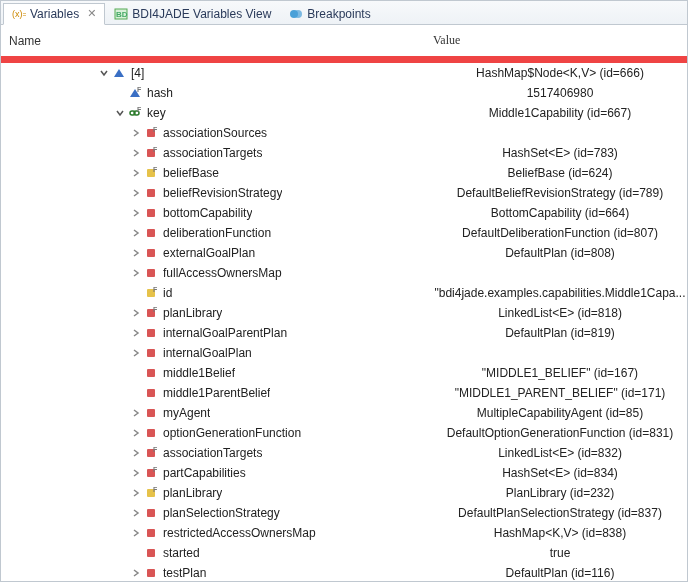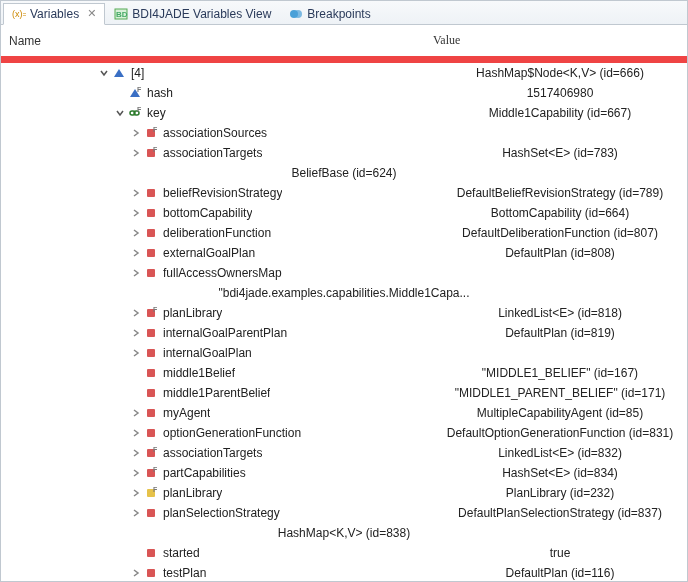--- a/index.html
+++ b/index.html
@@ -229,20 +229,42 @@
           <svg width="14" height="14" viewBox="0 0 14 14">
             <rect x="3" y="3" width="8" height="8" rx="1" fill="#d95555"></rect>
             <text x="9" y="6" font-size="7" fill="#777" font-weight="bold">F</text>
           </svg>
         </span>
         <span class="nm">associationTargets</span>
       </div>
       <div class="value-cell">HashSet&lt;E&gt;  (id=783)</div>
     </div>
     <div class="row">
+      <div class="name-cell">
+        <span class="indent"></span>
+        <span class="indent"></span>
+        <span class="indent"></span>
+        <span class="indent"></span>
+        <span class="indent"></span>
+        <span class="indent"></span>
+        <span class="indent"></span>
+        <span class="indent"></span>
+        <span class="arrow">
+          <svg width="10" height="10" viewBox="0 0 10 10">
+            <polyline points="3,2 7,5 3,8" fill="none" stroke="#888" stroke-width="1.5"></polyline>
+          </svg>
+        </span>
+        <span class="icon">
+          <svg width="14" height="14" viewBox="0 0 14 14">
+            <rect x="3" y="3" width="8" height="8" rx="1" fill="#e6c24a"></rect>
+            <text x="9" y="6" font-size="7" fill="#777" font-weight="bold">F</text>
+          </svg>
+        </span>
+        <span class="nm">beliefBase</span>
+      </div>
       <div class="value-cell">BeliefBase  (id=624)</div>
     </div>
     <div class="row">
       <div class="name-cell">
         <span class="indent"></span>
         <span class="indent"></span>
         <span class="indent"></span>
         <span class="indent"></span>
         <span class="indent"></span>
         <span class="indent"></span>
@@ -351,20 +373,38 @@
         </span>
         <span class="icon">
           <svg width="14" height="14" viewBox="0 0 14 14">
             <rect x="3" y="3" width="8" height="8" rx="1" fill="#d95555"></rect>
           </svg>
         </span>
         <span class="nm">fullAccessOwnersMap</span>
       </div>
     </div>
     <div class="row">
+      <div class="name-cell">
+        <span class="indent"></span>
+        <span class="indent"></span>
+        <span class="indent"></span>
+        <span class="indent"></span>
+        <span class="indent"></span>
+        <span class="indent"></span>
+        <span class="indent"></span>
+        <span class="indent"></span>
+        <span class="arrow none"></span>
+        <span class="icon">
+          <svg width="14" height="14" viewBox="0 0 14 14">
+            <rect x="3" y="3" width="8" height="8" rx="1" fill="#e6c24a"></rect>
+            <text x="9" y="6" font-size="7" fill="#777" font-weight="bold">F</text>
+          </svg>
+        </span>
+        <span class="nm">id</span>
+      </div>
       <div class="value-cell">"bdi4jade.examples.capabilities.Middle1Capa...</div>
     </div>
     <div class="row">
       <div class="name-cell">
         <span class="indent"></span>
         <span class="indent"></span>
         <span class="indent"></span>
         <span class="indent"></span>
         <span class="indent"></span>
         <span class="indent"></span>
@@ -613,20 +653,41 @@
         <span class="icon">
           <svg width="14" height="14" viewBox="0 0 14 14">
             <rect x="3" y="3" width="8" height="8" rx="1" fill="#d95555"></rect>
           </svg>
         </span>
         <span class="nm">planSelectionStrategy</span>
       </div>
       <div class="value-cell">DefaultPlanSelectionStrategy  (id=837)</div>
     </div>
     <div class="row">
+      <div class="name-cell">
+        <span class="indent"></span>
+        <span class="indent"></span>
+        <span class="indent"></span>
+        <span class="indent"></span>
+        <span class="indent"></span>
+        <span class="indent"></span>
+        <span class="indent"></span>
+        <span class="indent"></span>
+        <span class="arrow">
+          <svg width="10" height="10" viewBox="0 0 10 10">
+            <polyline points="3,2 7,5 3,8" fill="none" stroke="#888" stroke-width="1.5"></polyline>
+          </svg>
+        </span>
+        <span class="icon">
+          <svg width="14" height="14" viewBox="0 0 14 14">
+            <rect x="3" y="3" width="8" height="8" rx="1" fill="#d95555"></rect>
+          </svg>
+        </span>
+        <span class="nm">restrictedAccessOwnersMap</span>
+      </div>
       <div class="value-cell">HashMap&lt;K,V&gt;  (id=838)</div>
     </div>
     <div class="row">
       <div class="name-cell">
         <span class="indent"></span>
         <span class="indent"></span>
         <span class="indent"></span>
         <span class="indent"></span>
         <span class="indent"></span>
         <span class="indent"></span>

